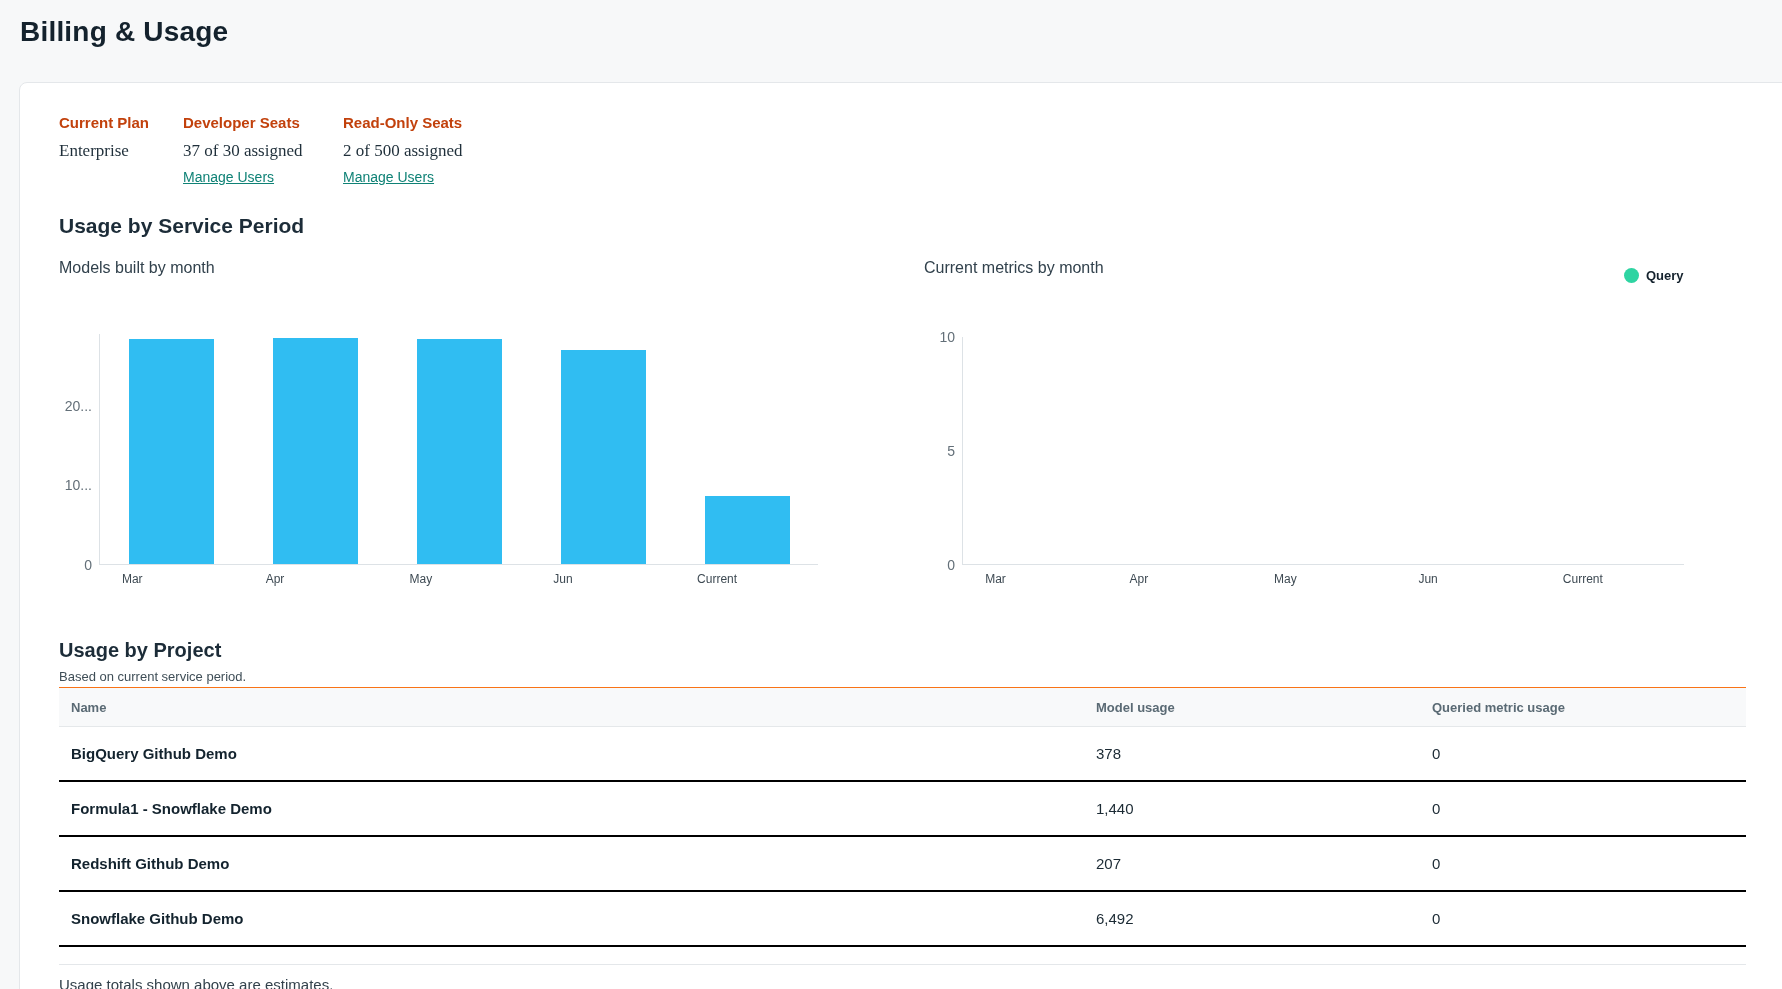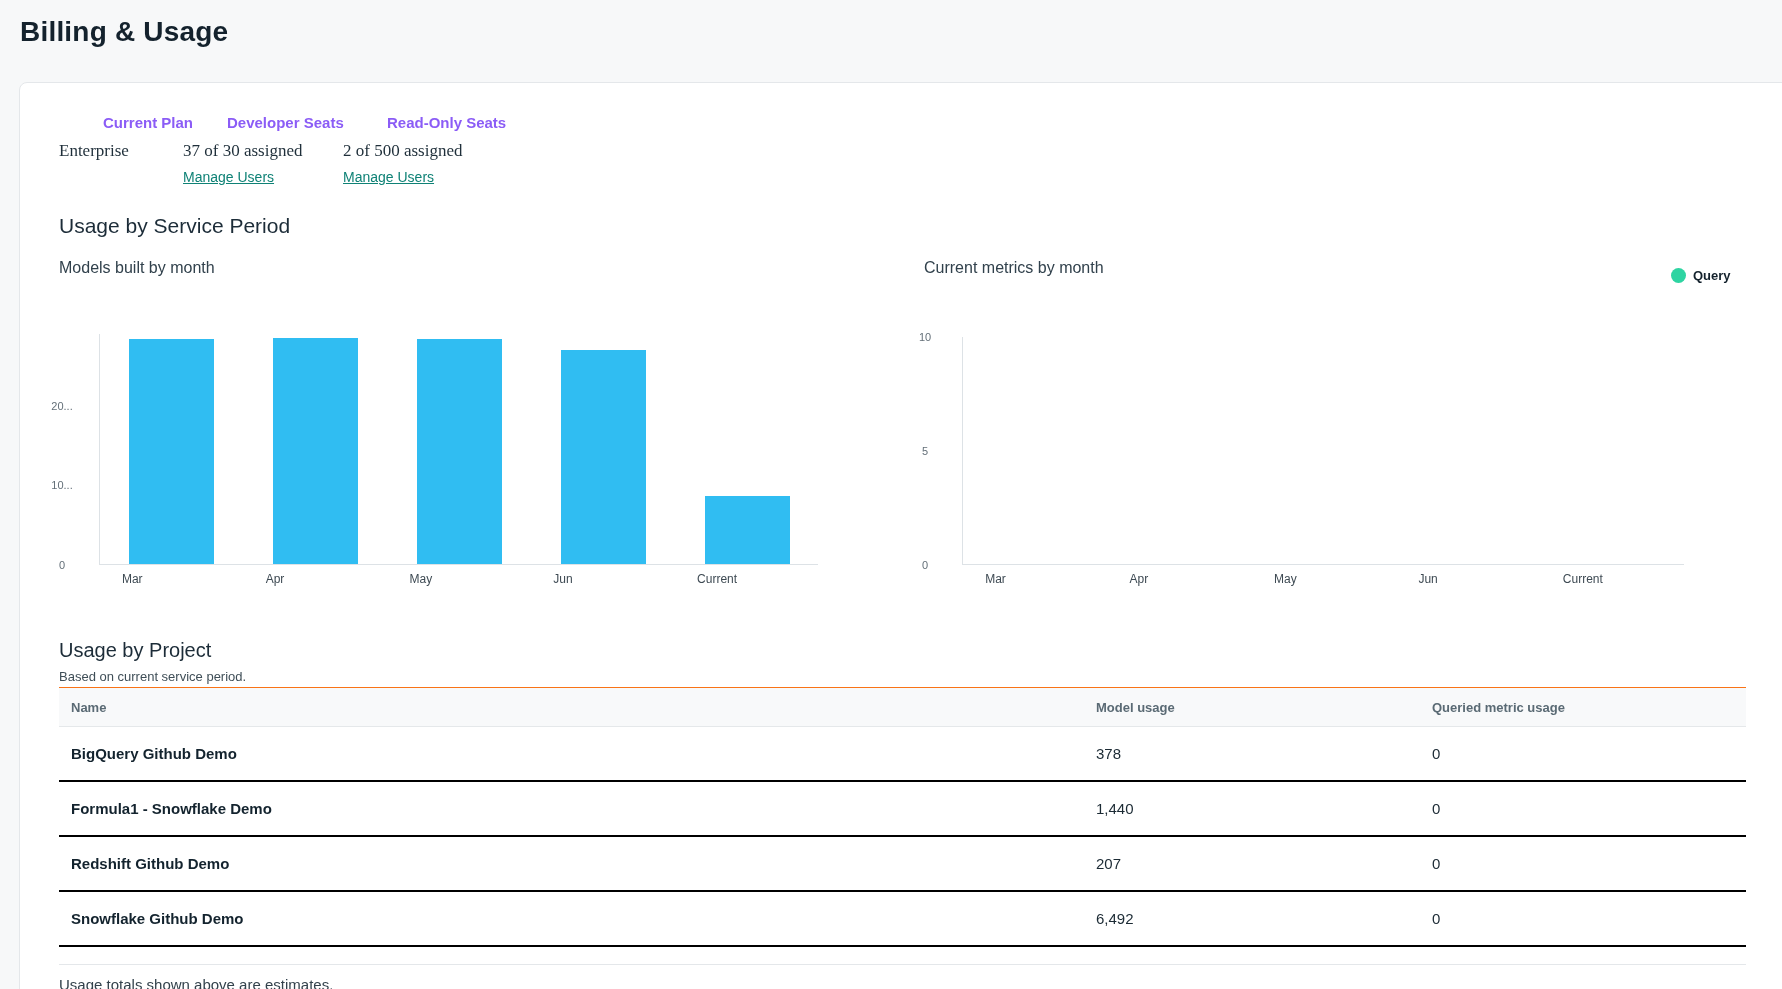--- a/index.html
+++ b/index.html
@@ -16,46 +16,46 @@
   }
   .card{
     position:absolute;left:19px;top:82px;width:1800px;height:1000px;
     background:#ffffff;border:1px solid #e4e7ea;border-radius:8px;
   }
   
   .plan-col{position:absolute;top:31px;display:flex;flex-direction:column;}
   .plan-col.c1{left:39px;}
   .plan-col.c2{left:163px;}
   .plan-col.c3{left:323px;}
-  .plan-label{font-size:15px;font-weight:700;color:#8b5cf6;margin-left:44px;}
+  .plan-label{font-size:15px;font-weight:700;color:#c2410c;}
   .plan-value{font-size:17px;color:#1f2f3a;margin-top:10px;font-family:Liberation Serif, serif;}
   .plan-link{font-size:14px;color:#0f8276;text-decoration:underline;margin-top:8px;cursor:pointer;width:max-content;}
   
-  .section-heading{position:absolute;margin:0;font-size:21px;font-weight:400;color:#1c2c38;}
+  .section-heading{position:absolute;margin:0;font-size:21px;font-weight:700;color:#1c2c38;}
   .h-service{left:39px;top:131px;}
   .h-project{left:39px;top:556px;font-size:20px;}
   .project-subtitle{position:absolute;left:39px;top:586px;font-size:13px;color:#3f4e57;}
   .chart-title{position:absolute;margin:0;font-size:16px;font-weight:400;color:#31414c;}
   .ct-left{left:39px;top:176px;}
   .ct-right{left:904px;top:176px;}
   
-  .legend{position:absolute;left:1651px;top:185px;display:flex;align-items:center;gap:7px;cursor:pointer;}
+  .legend{position:absolute;left:1604px;top:185px;display:flex;align-items:center;gap:7px;cursor:pointer;}
   .legend-dot{width:15px;height:15px;border-radius:50%;background:#2ed4a2;}
   .legend-label{font-size:13px;font-weight:700;color:#14222d;}
   
   .chart-plot{
     position:absolute;
     border-left:1px solid #dde2e6;border-bottom:1px solid #dde2e6;
   }
   .chart-plot.c-left{left:79px;top:251px;width:718px;height:230px;}
   .chart-plot.c-right{left:942px;top:254px;width:721px;height:227px;}
   .bar{position:absolute;bottom:0;width:85px;}
   .ytick{
-    position:absolute;right:calc(100% + 8px);width:60px;text-align:center;
-    font-size:11px;color:#636f78;line-height:14px;
+    position:absolute;right:calc(100% + 8px);width:60px;text-align:right;
+    font-size:14px;color:#636f78;line-height:14px;
   }
   .xtick{
     position:absolute;top:calc(100% + 8px);width:100px;text-align:left;
     font-size:12px;color:#3e4a53;
   }
   
   .usage-table{position:absolute;left:39px;top:604px;width:1687px;}
   .thead{
     display:grid;grid-template-columns:1025px 336px 1fr;align-items:center;
     height:38px;background:#f8f9fa;

